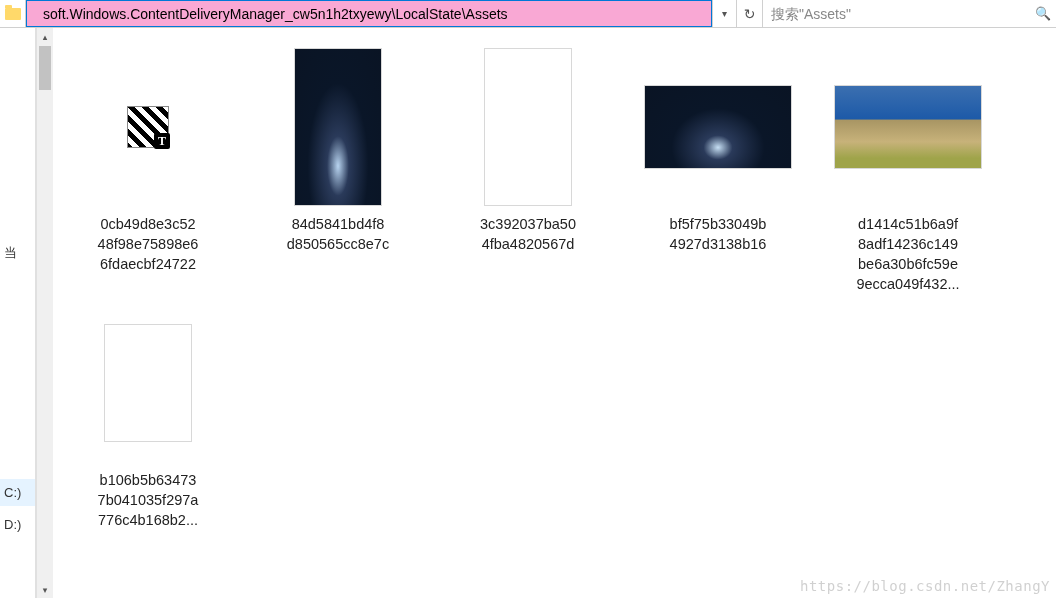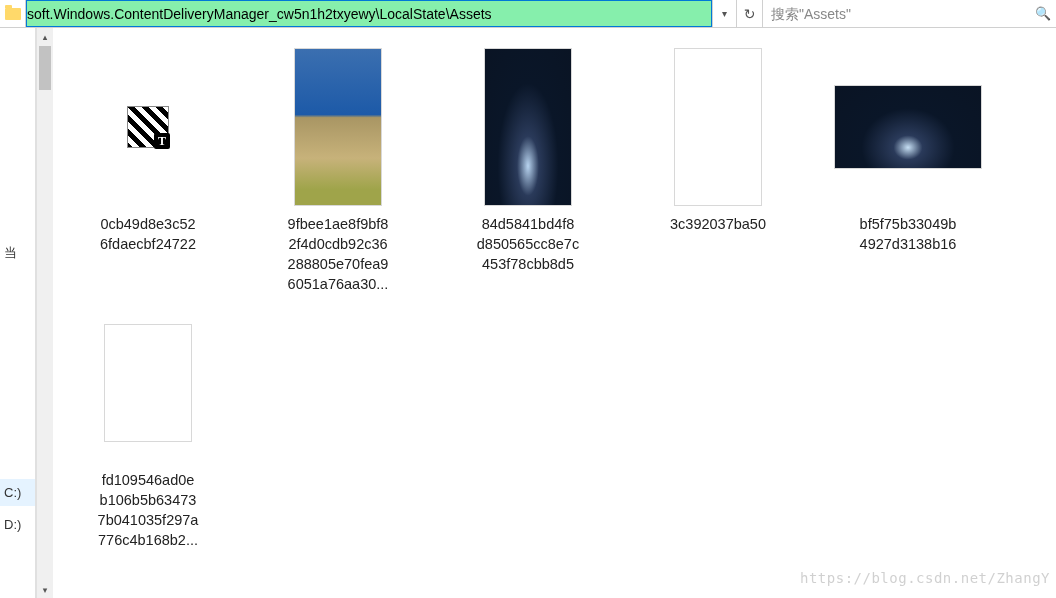--- a/index.html
+++ b/index.html
@@ -36,25 +36,25 @@
     .folder-glyph::before {
       content: "";
       position: absolute;
       top: -3px; left: 0;
       width: 7px; height: 3px;
       background: #ffd96a;
       border-radius: 1px 1px 0 0;
     }
     .address-bar {
       flex: 1;
-      background: #86efac;
+      background: #f9a8d4;
       border: 1px solid #0078d7;
       display: flex;
       align-items: center;
-      padding: 0 0;
+      padding: 0 16px;
       font-size: 14px;
       color: #000;
       min-width: 0;
       white-space: nowrap;
       overflow: hidden;
     }
     .addr-drop {
       width: 24px;
       border-left: 1px solid #d0d0d0;
       display: flex;
@@ -220,21 +220,21 @@
       font-size: 14.5px;
       color: #222;
       line-height: 1.38;
       margin-top: 6px;
       width: 146px;
       word-break: break-all;
     }
     .watermark {
       position: absolute;
       right: 6px;
-      bottom: 12px;
+      bottom: 4px;
       font-size: 14px;
       color: rgba(120,120,120,0.35);
       font-family: "Consolas", monospace;
       letter-spacing: 0.5px;
     }
   </style>
 </head>
 <body>
 
 <div class="top-bar">
@@ -266,67 +266,67 @@
   </div>
 
   <div class="files-area">
     <div class="file-grid" id="file-grid">
         <div class="file-item">
           <div class="thumb-box">
             <div class="thumb-crossword"></div>
           </div>
           <div class="file-name">
             <div>0cb49d8e3c52</div>
+            <div>48f98e75898e6</div>
             <div>6fdaecbf24722</div>
-          </div>
-        </div>
-        <div class="file-item">
-          <div class="thumb-box">
-            <div class="thumb thumb-landscape-p"></div>
-          </div>
-          <div class="file-name">
-            <div>9fbee1ae8f9bf8</div>
-            <div>2f4d0cdb92c36</div>
-            <div>288805e70fea9</div>
-            <div>6051a76aa30...</div>
           </div>
         </div>
         <div class="file-item">
           <div class="thumb-box">
             <div class="thumb thumb-night-p"></div>
           </div>
           <div class="file-name">
             <div>84d5841bd4f8</div>
             <div>d850565cc8e7c</div>
-            <div>453f78cbb8d5</div>
           </div>
         </div>
         <div class="file-item">
           <div class="thumb-box">
             <div class="thumb thumb-white-p"></div>
           </div>
           <div class="file-name">
             <div>3c392037ba50</div>
+            <div>4fba4820567d</div>
           </div>
         </div>
         <div class="file-item">
           <div class="thumb-box">
             <div class="thumb thumb-night-l"></div>
           </div>
           <div class="file-name">
             <div>bf5f75b33049b</div>
             <div>4927d3138b16</div>
           </div>
         </div>
         <div class="file-item">
           <div class="thumb-box">
+            <div class="thumb thumb-landscape-l"></div>
+          </div>
+          <div class="file-name">
+            <div>d1414c51b6a9f</div>
+            <div>8adf14236c149</div>
+            <div>be6a30b6fc59e</div>
+            <div>9ecca049f432...</div>
+          </div>
+        </div>
+        <div class="file-item">
+          <div class="thumb-box">
             <div class="thumb thumb-white-s"></div>
           </div>
           <div class="file-name">
-            <div>fd109546ad0e</div>
             <div>b106b5b63473</div>
             <div>7b041035f297a</div>
             <div>776c4b168b2...</div>
           </div>
         </div>
       </div>
     <div class="watermark">https://blog.csdn.net/ZhangY</div>
   </div>
 </div>
 

